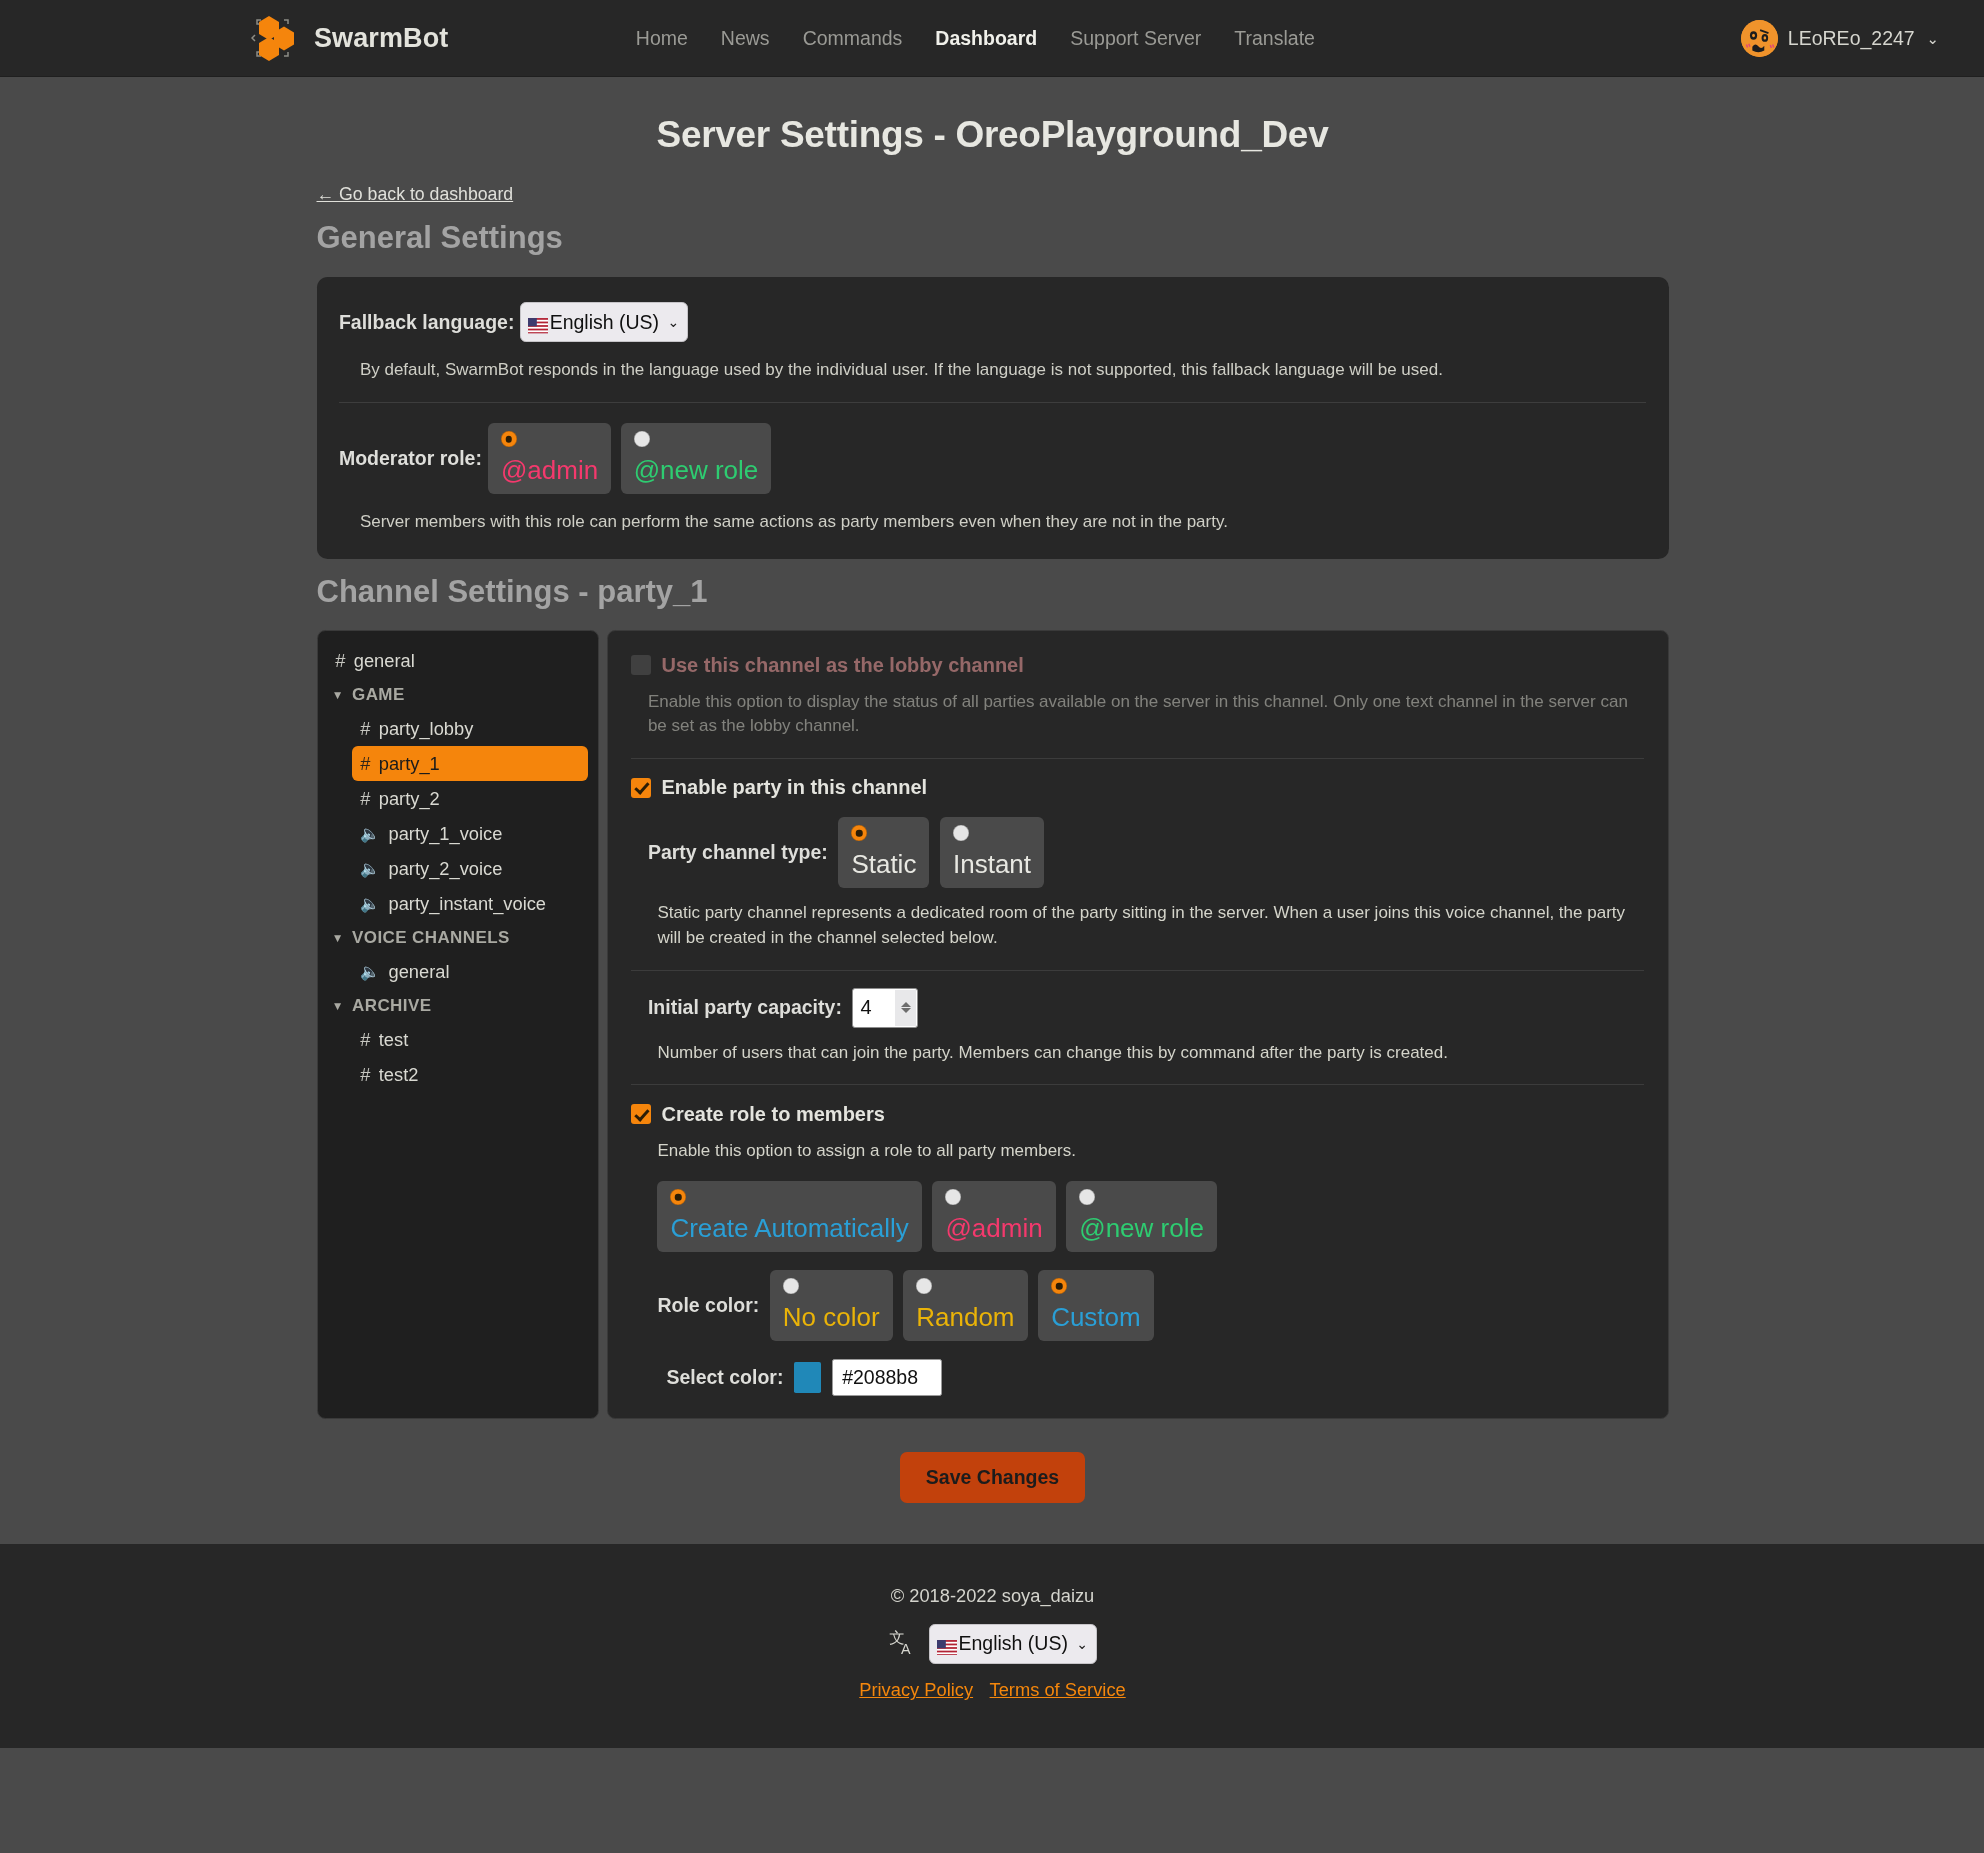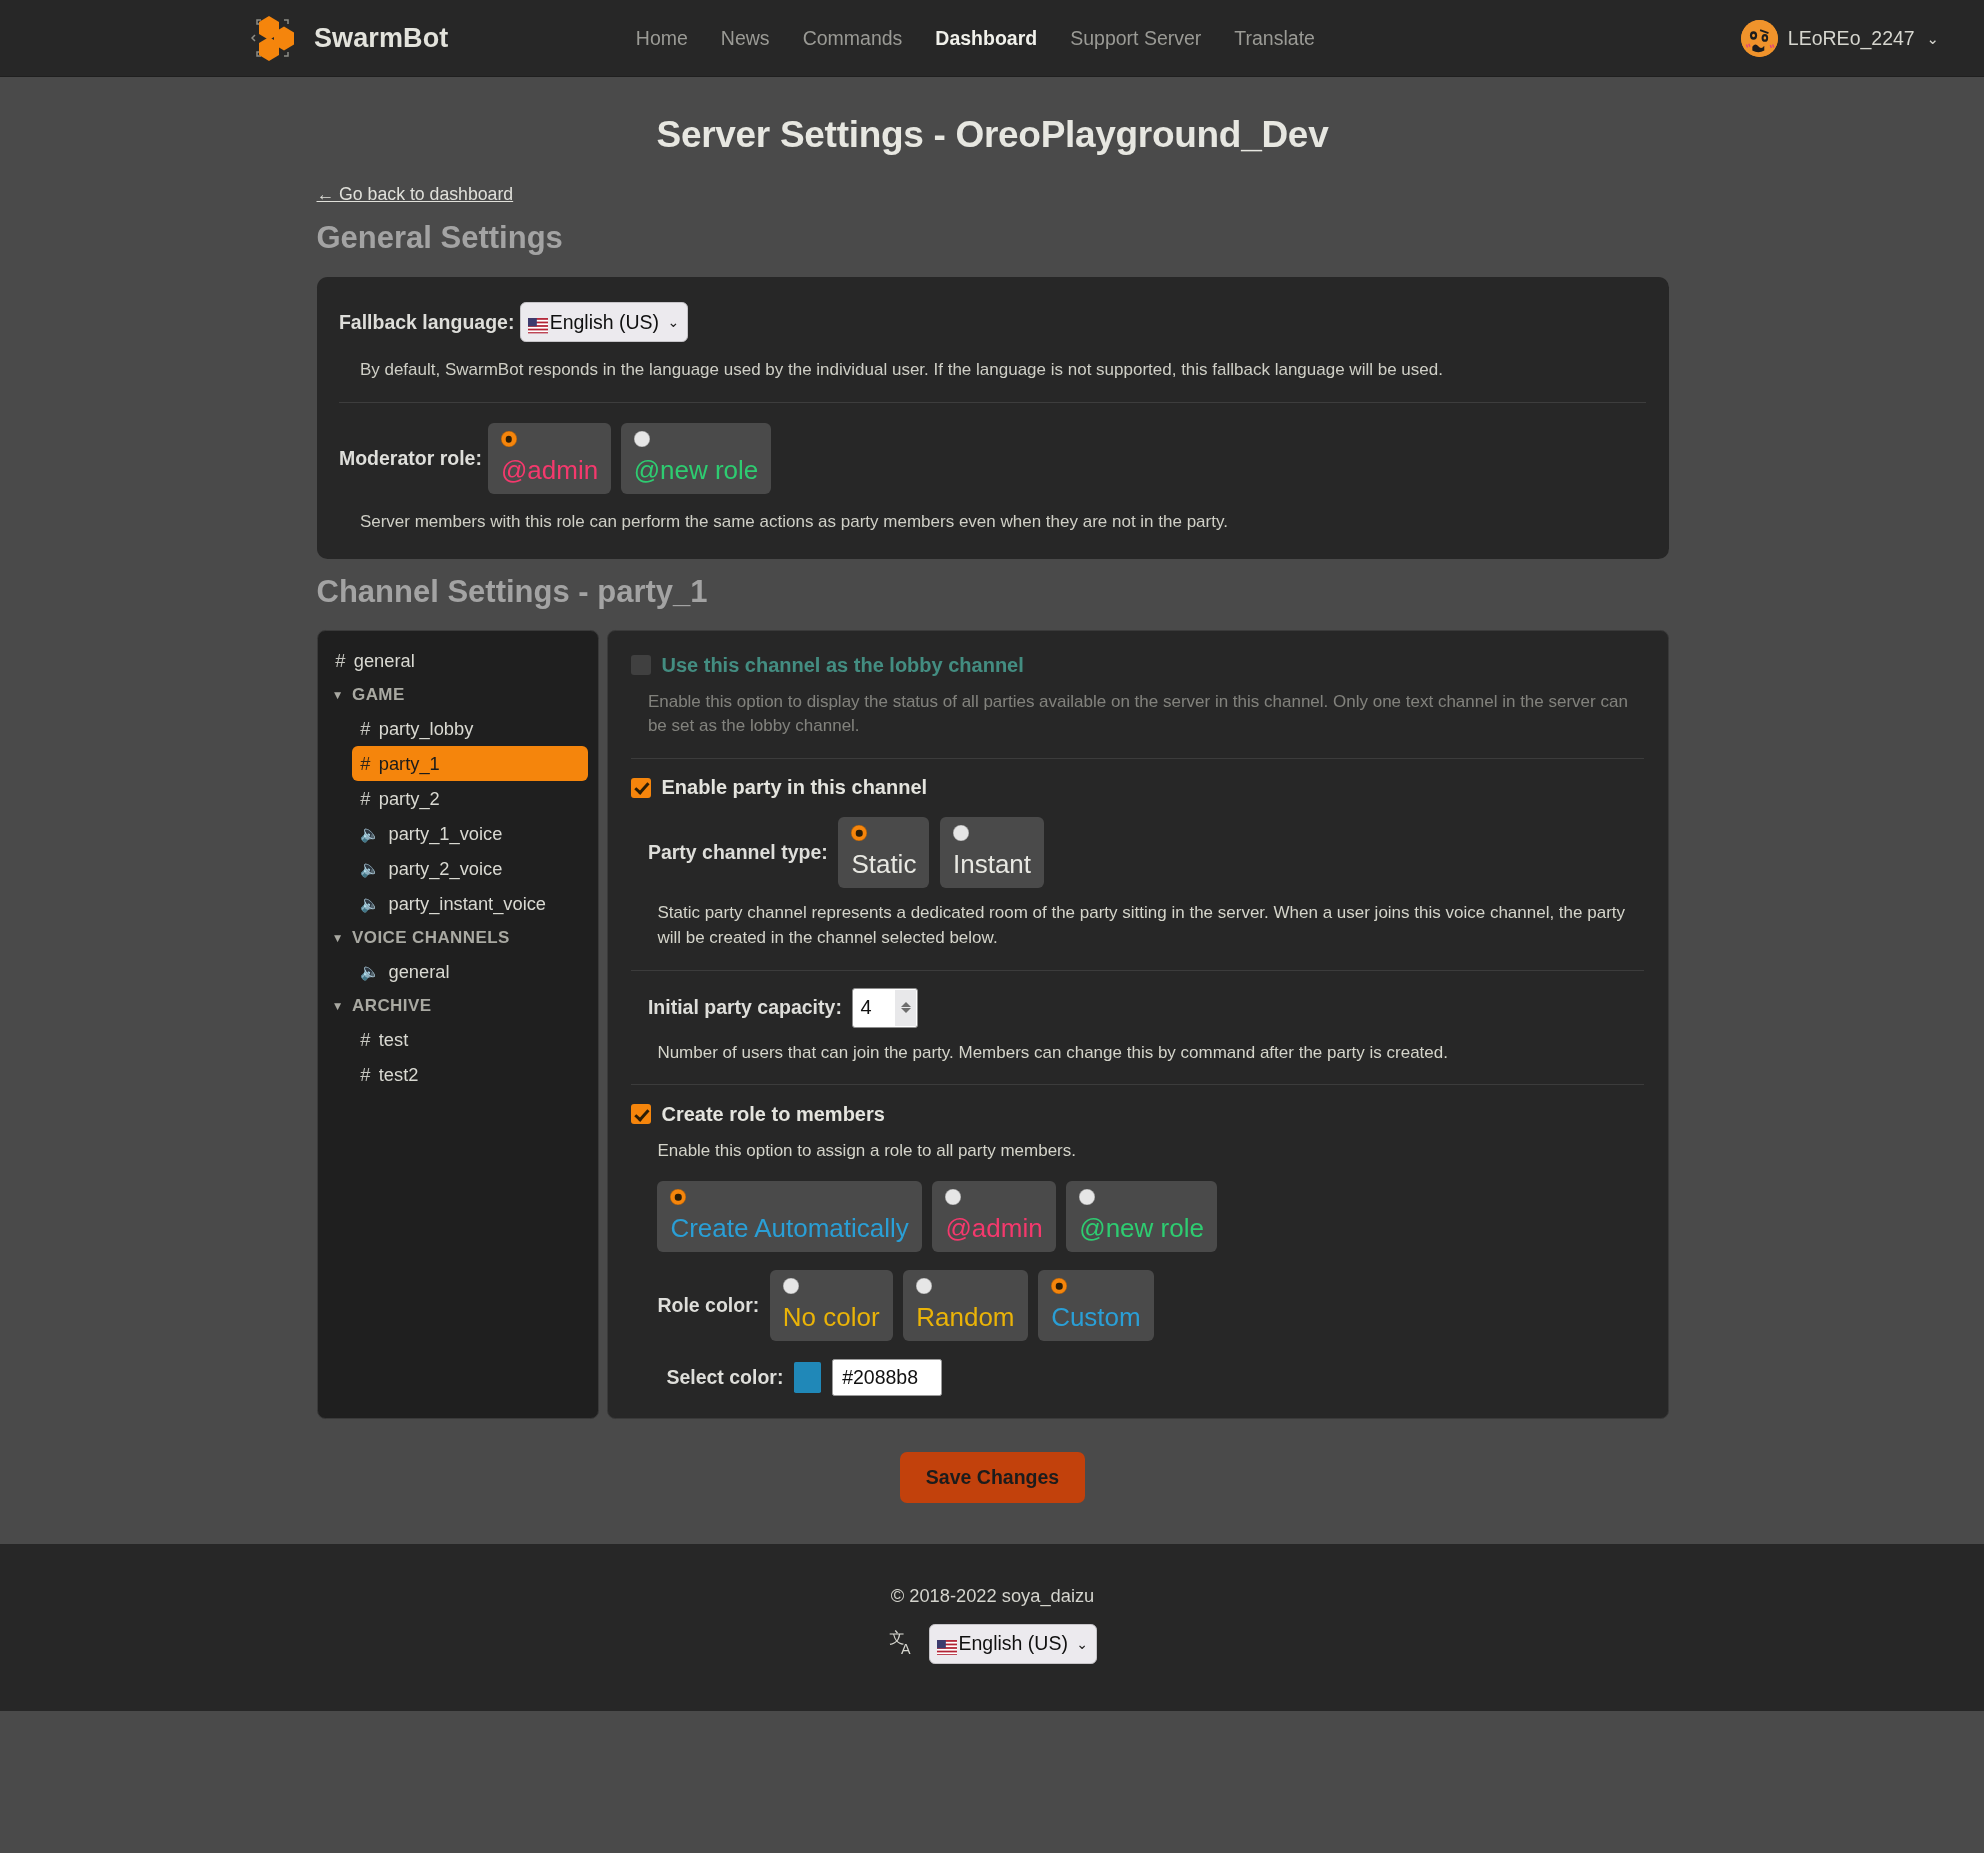--- a/index.html
+++ b/index.html
@@ -214,21 +214,21 @@
     left: 6.5px; top: 2.4px;
     width: 5.3px; height: 10.6px;
     border: solid #2b1d06;
     border-width: 0 3px 3px 0;
     transform: rotate(42deg);
   }
   .checkbox.off { background: #575757; }
   .checkbox.off::after { display: none; }
   .check-label { font-size: 20px; font-weight: 700; color: #e4e4de; }
   .disabled-block { opacity: .52; }
-  .disabled-block .check-label { color: #5eead4; }
+  .disabled-block .check-label { color: #fca5a5; }
   .sub-help {
     color: #d4d4ca; font-size: 17px; line-height: 1.45;
     margin-top: 13px; padding-left: 16.5px; max-width: 1016px;
   }
   .sub-row { display: flex; align-items: center; gap: 10.6px; padding-left: 16.5px; margin-top: 17.7px; }
   .panel-divider { height: 0.6px; background: #3c3c3c; margin: 19px 0 17.7px; }
 
   
   .num-input {
     width: 66px;
@@ -558,14 +558,18 @@
           <rect y="9" width="34" height="3" fill="#fff"></rect>
           <rect y="15" width="34" height="3" fill="#fff"></rect>
           <rect y="21" width="34" height="3" fill="#fff"></rect>
           <rect width="15" height="14" fill="#3c3b6e"></rect>
         </svg>
       </span>
       <span>English (US)</span>
       <span class="sel-caret">⌄</span>
     </span>
   </div>
+  <div class="footer-links">
+    <a href="#">Privacy Policy</a>
+    <a href="#">Terms of Service</a>
+  </div>
 </div>
 
 
 </body></html>

